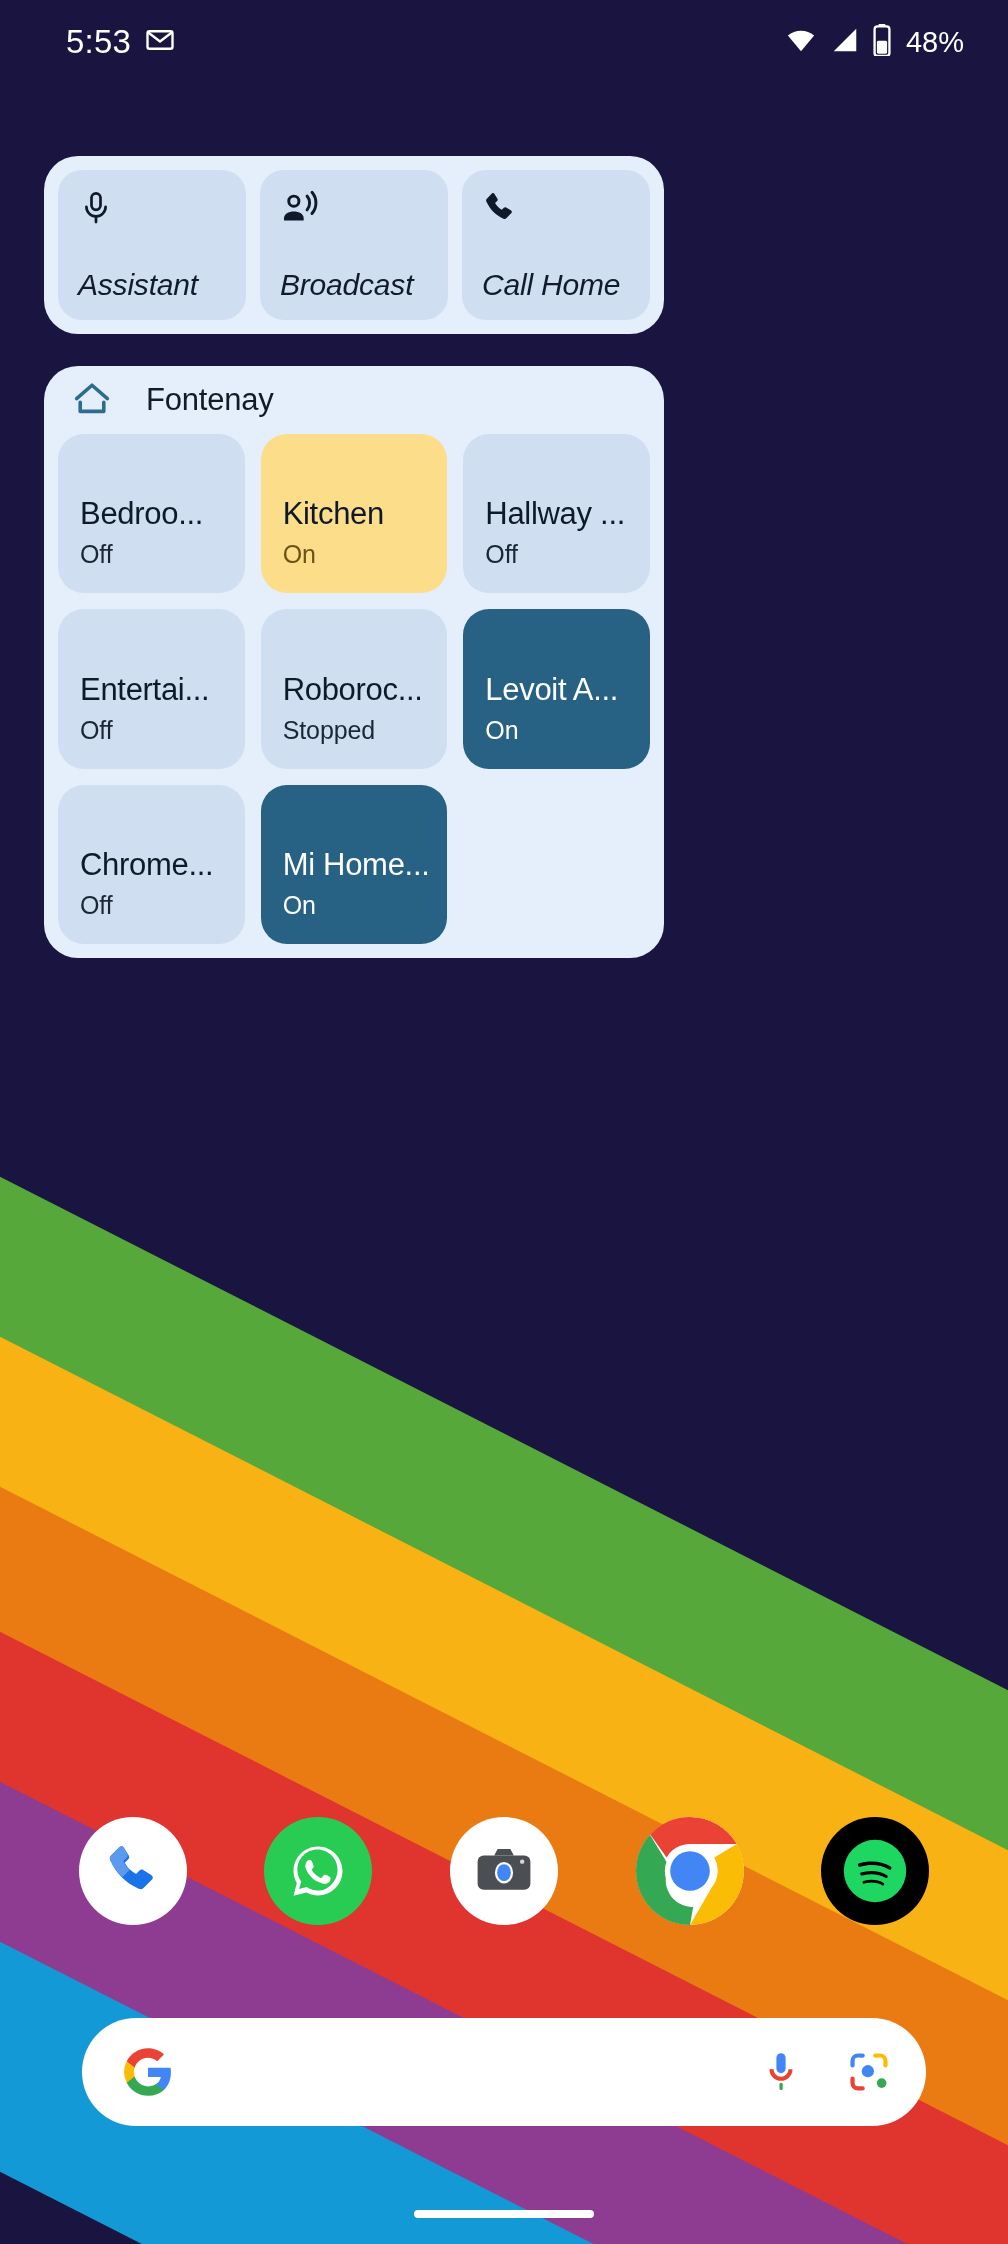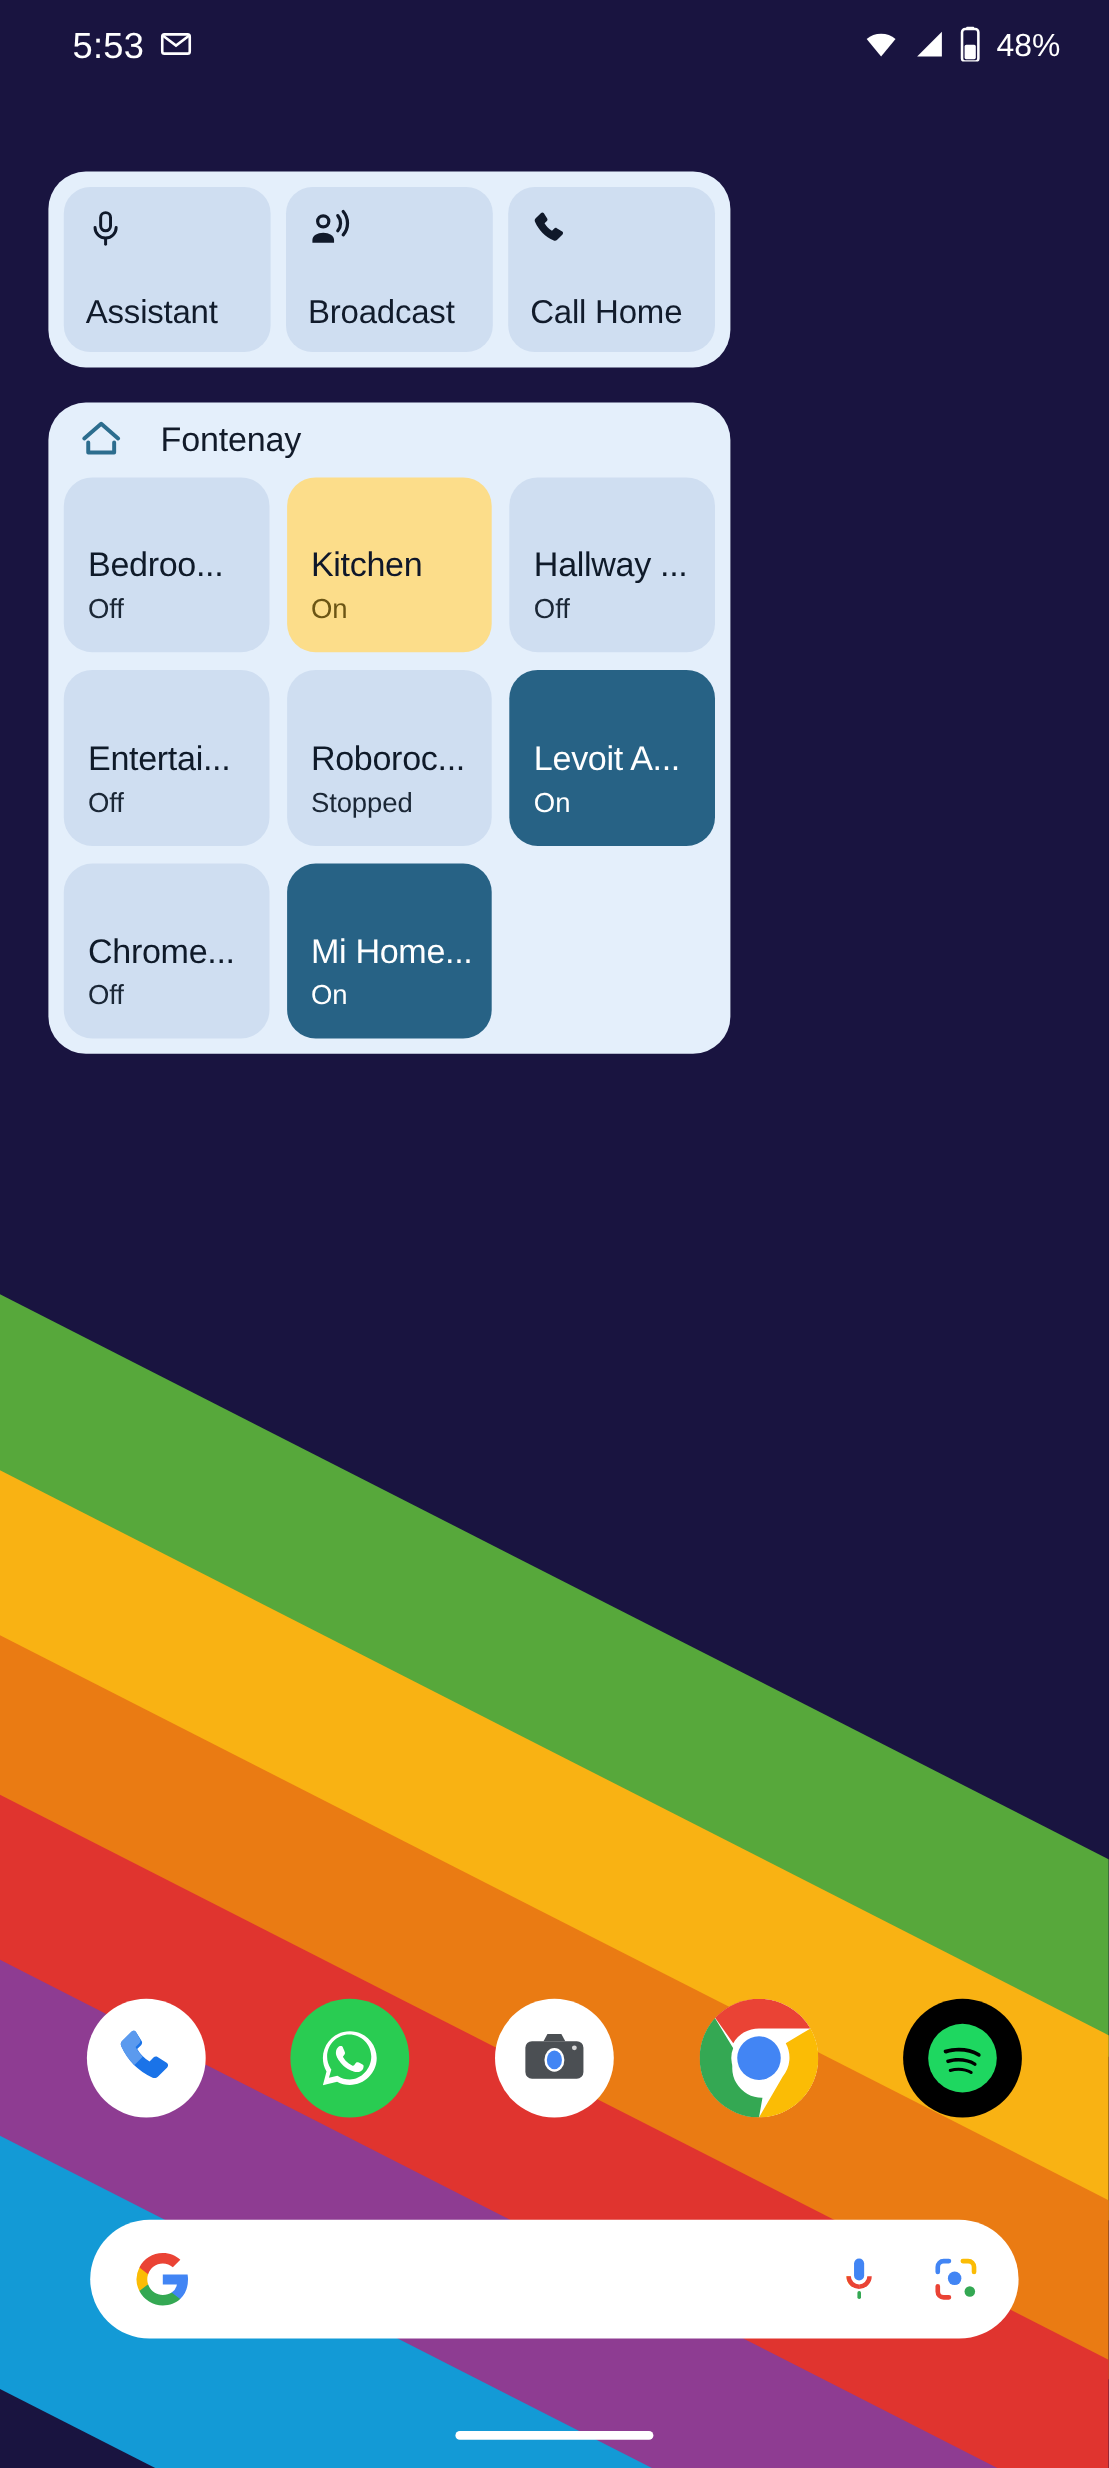--- a/index.html
+++ b/index.html
@@ -72,20 +72,21 @@
     left: 44px;
     top: 156px;
     width: 620px;
     height: 178px;
     background: #e4effb;
     border-radius: 34px;
     padding: 14px;
     display: flex;
     gap: 14px;
     z-index: 3;
+    font-style: italic;
   }
   .shortcut-tile {
     flex: 1;
     background: #cfdef1;
     border-radius: 24px;
     padding: 18px 20px;
     display: flex;
     flex-direction: column;
     justify-content: space-between;
     overflow: hidden;

